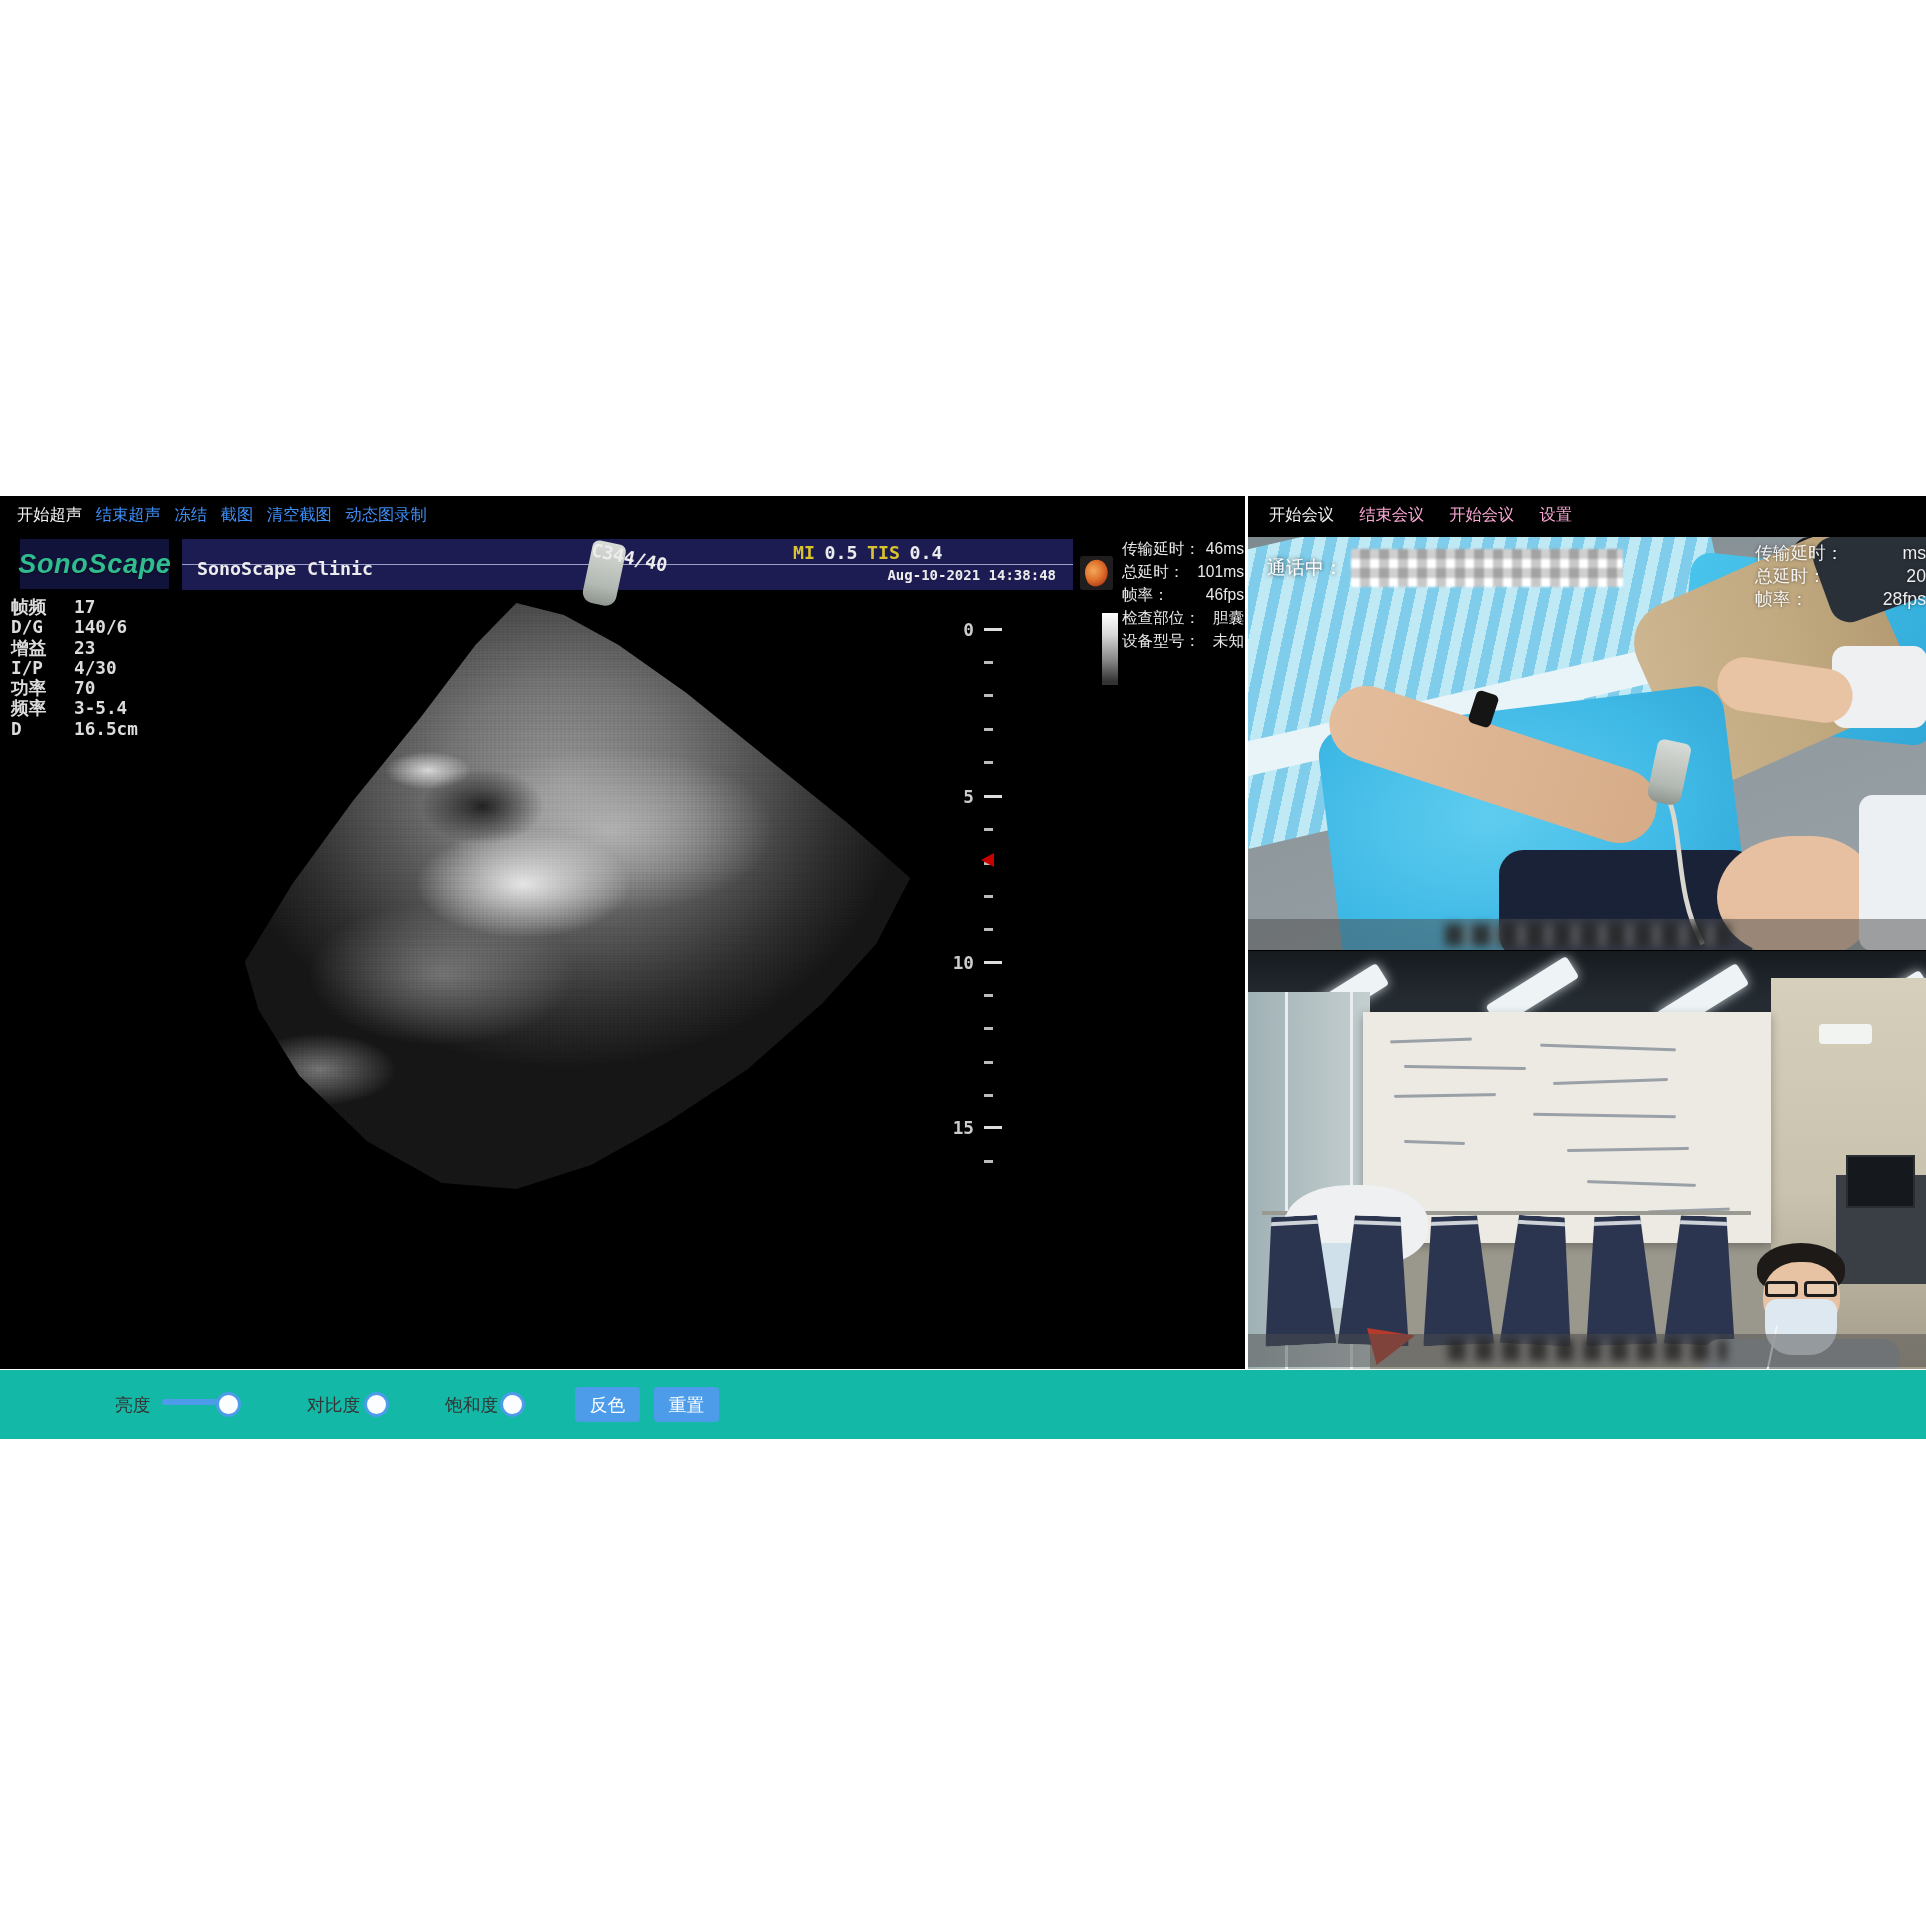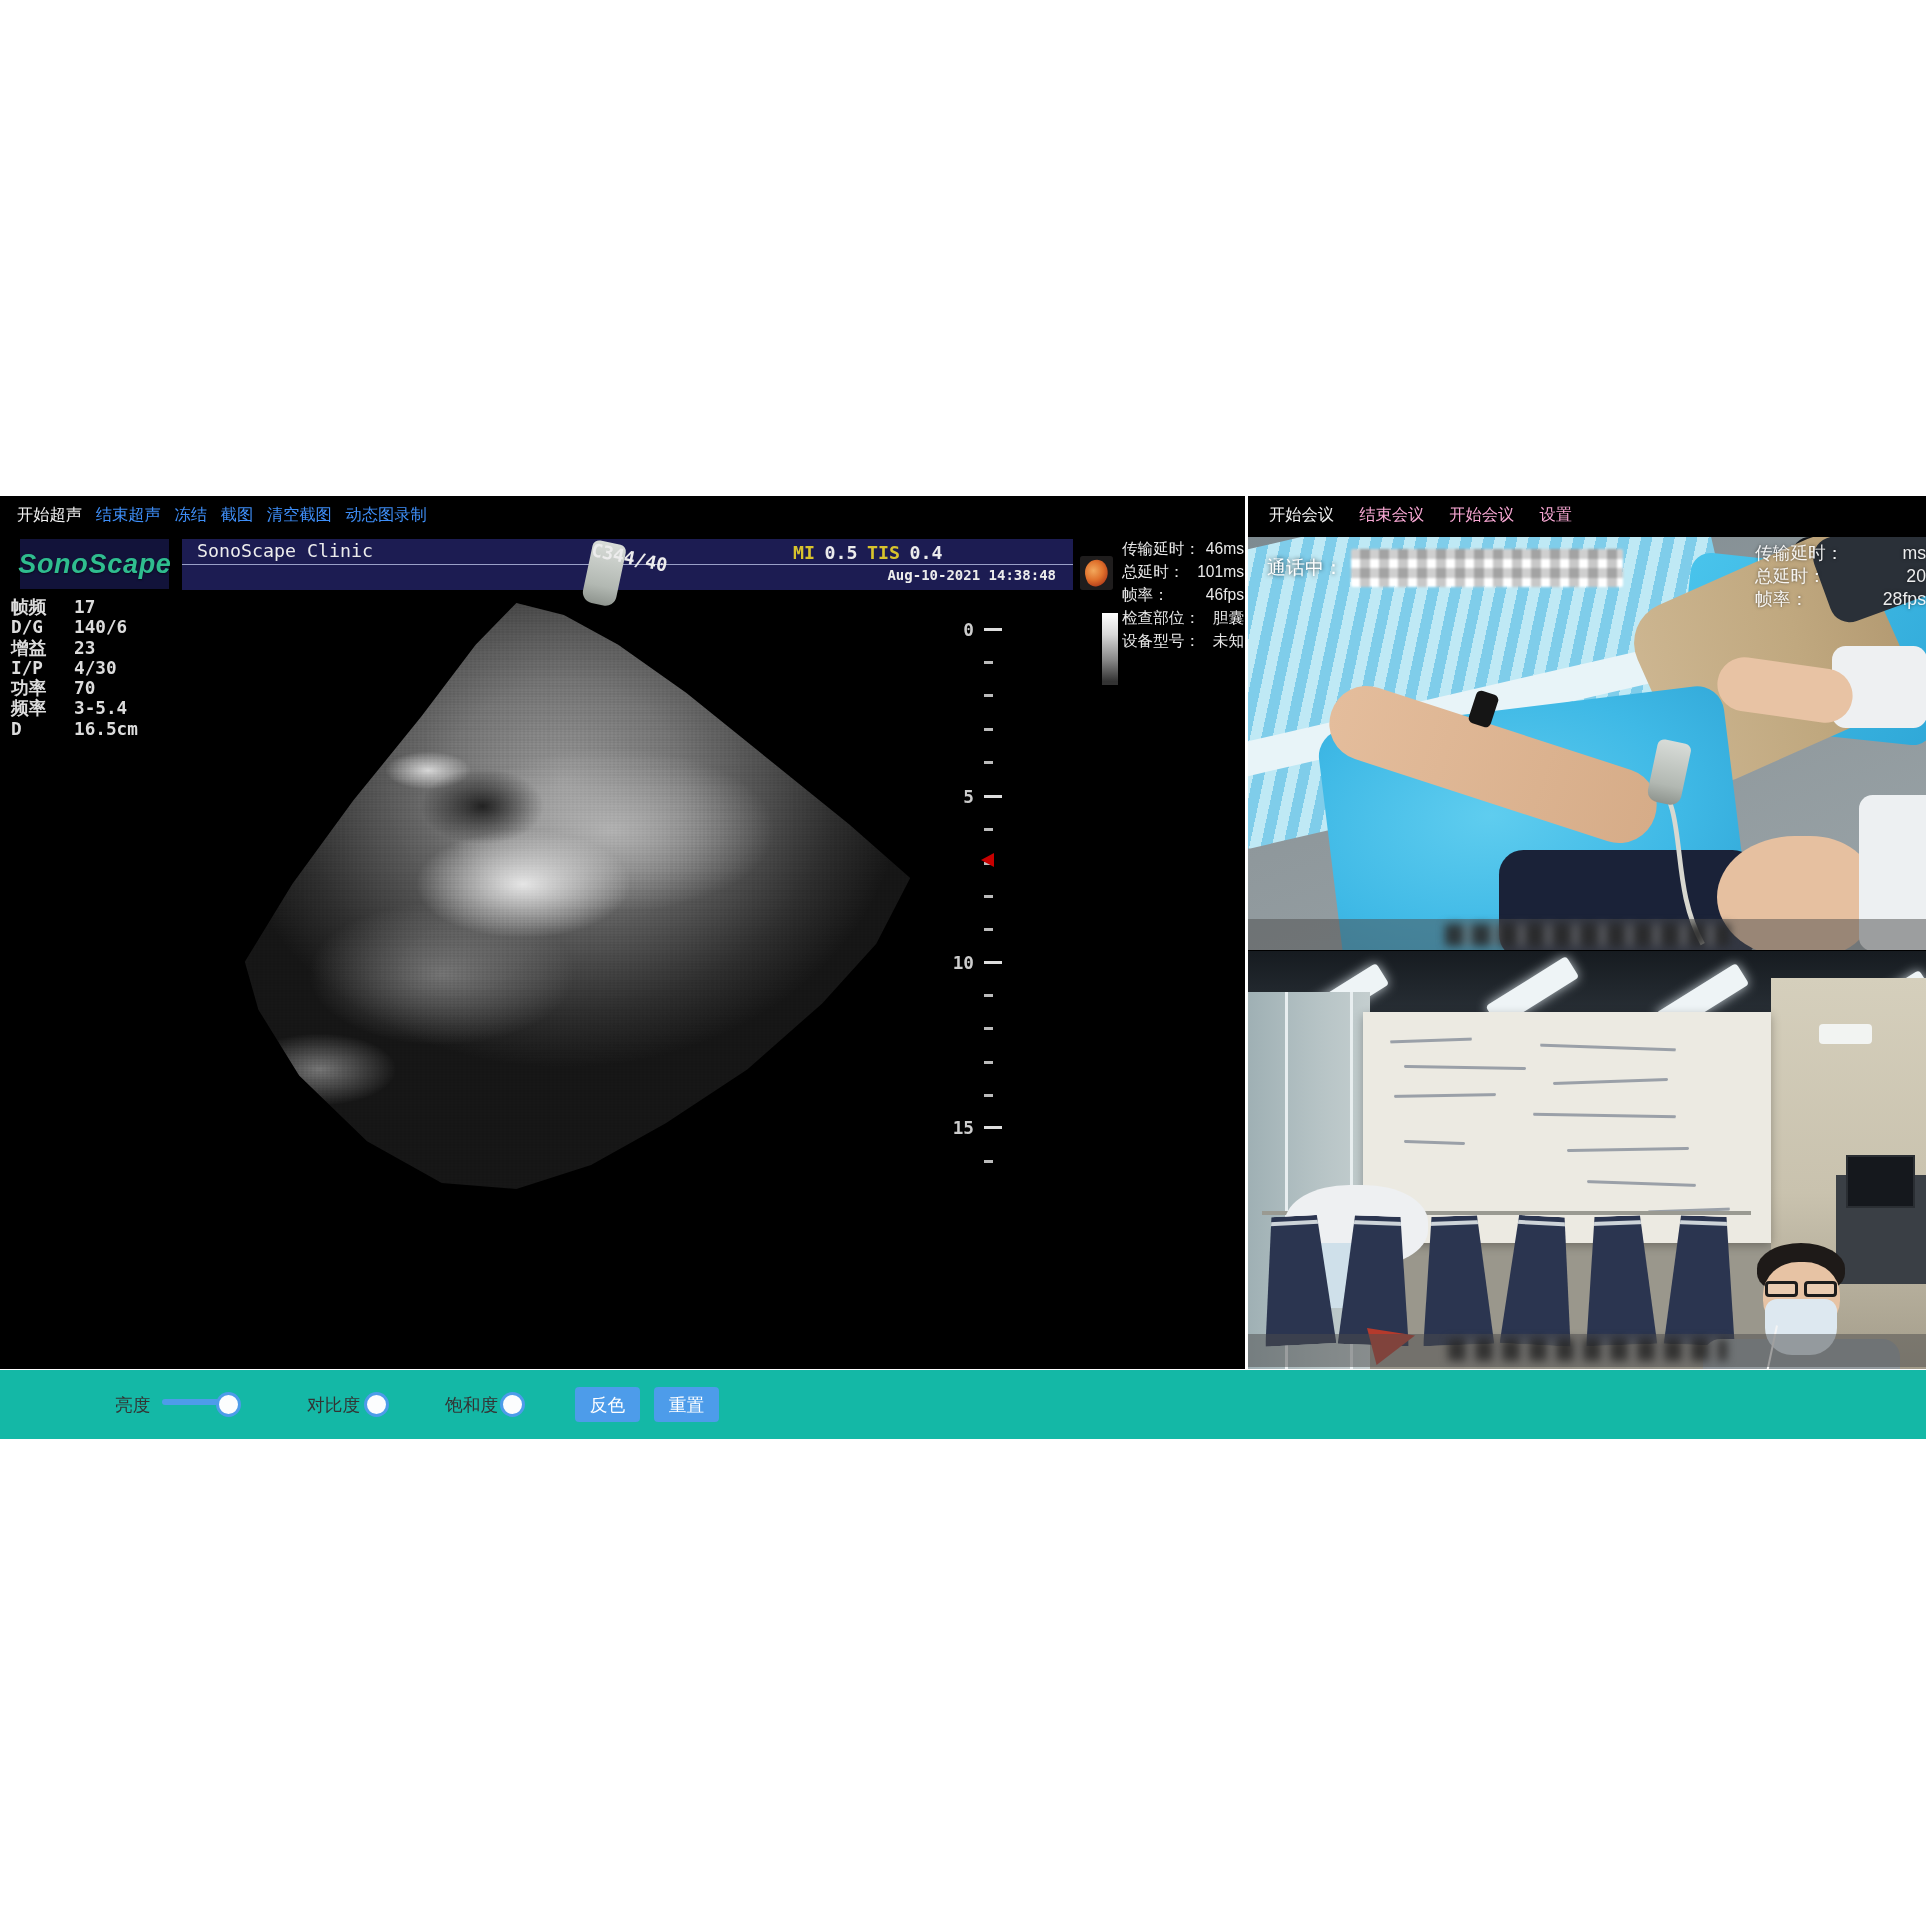--- a/index.html
+++ b/index.html
@@ -14,21 +14,21 @@
   .lmenu .mi.active{color:#f2f2f2;}
 
   .logo-box{position:absolute;left:20.4px;top:43px;width:149px;height:50px;background:#12133a;
             display:flex;align-items:center;justify-content:center;}
   .logo-text{font-style:italic;font-weight:bold;font-size:27px;color:#2fbd8f;letter-spacing:0.7px;
              text-shadow:0 1.4px 2px rgba(0,0,0,.6);}
 
   .hdr{position:absolute;left:182px;top:43px;width:891px;height:51px;background:#1c1c52;
        font-family:"DejaVu Sans Mono",monospace;color:#ececec;}
   .hdr-row1{position:relative;height:25px;border-bottom:1.4px solid #9aa0c8;}
-  .hdr-row1 .clinic{position:absolute;left:15px;top:1px;font-size:18.3px;font-weight:normal;}
+  .hdr-row1 .clinic{position:absolute;left:15px;top:19px;font-size:18.3px;font-weight:bold;}
   .hdr-row1 .probe{position:absolute;left:405px;top:3.4px;font-size:18.3px;font-weight:bold;}
   .hdr-row1 .mitis{position:absolute;left:611px;top:3.4px;font-size:18.3px;font-weight:bold;display:flex;gap:9.5px;}
   .ylw{color:#d8c32c;}
   .hdr-row2{position:relative;height:24.5px;}
   .hdr-row2 .datetime{position:absolute;right:17px;top:2px;font-size:14px;font-weight:bold;}
 
   .bodymark{position:absolute;left:1080px;top:60px;width:33px;height:34px;background:#1f1d1d;
             border-radius:2.7px;overflow:hidden;}
   .organ{position:absolute;left:4.8px;top:4.1px;width:23px;height:26px;transform:rotate(-15deg);
          background:radial-gradient(circle at 40% 38%,#f2a85c 0%,#e0712c 45%,#b8431c 75%,#8e2c12 100%);

